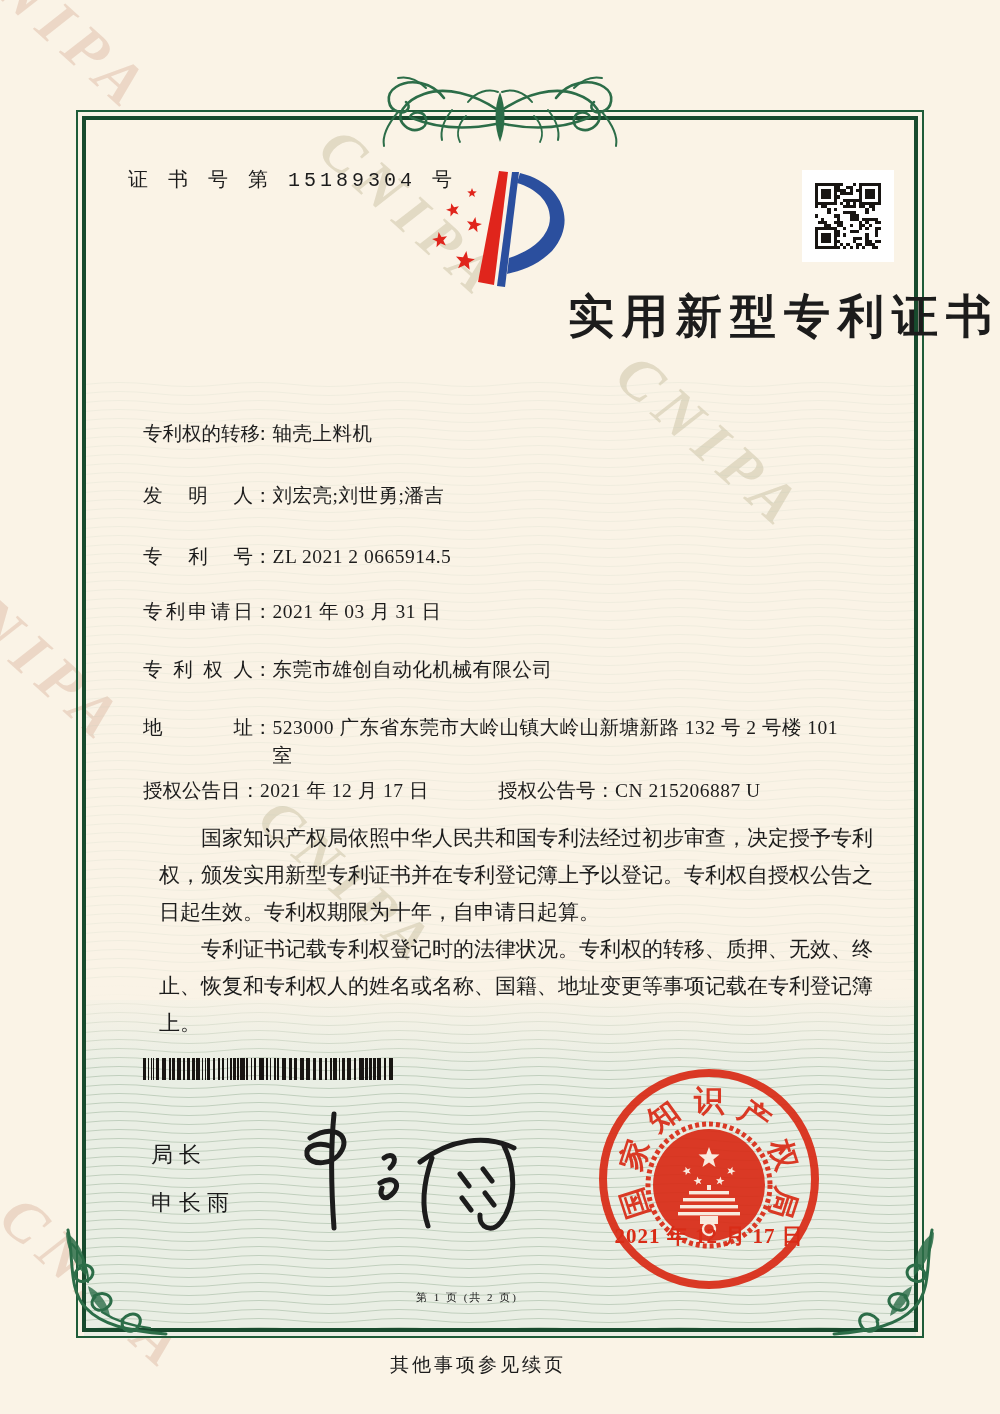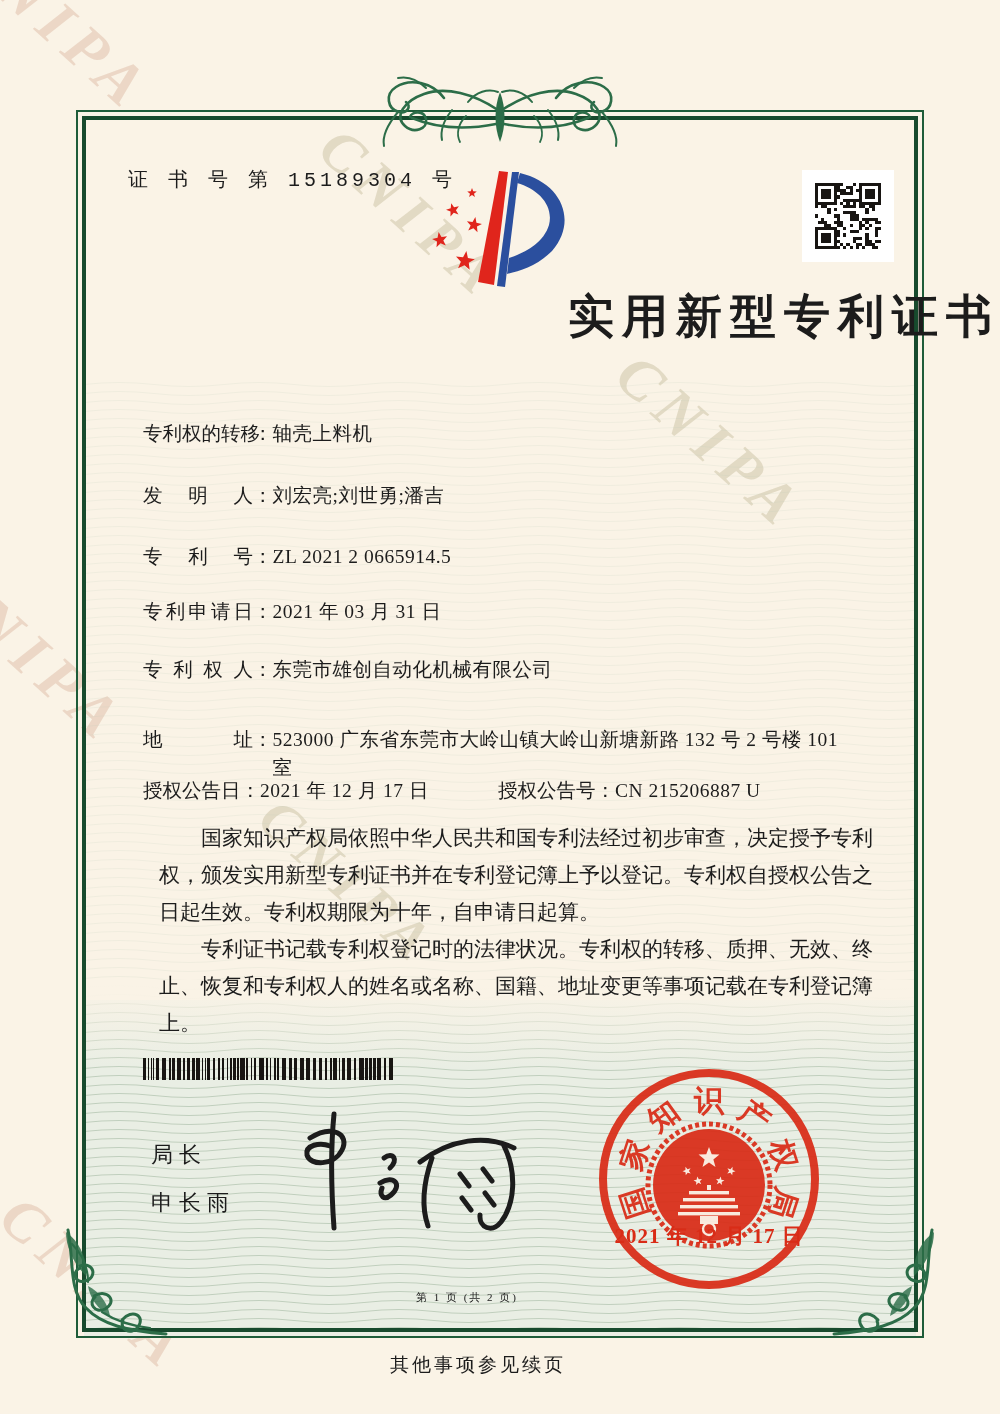--- a/index.html
+++ b/index.html
@@ -375,21 +375,21 @@
   </div>
   <div class="frow" style="top:543px;">
     <span class="flabel">专利号</span><span>：</span><span class="fvalue">ZL 2021 2 0665914.5</span>
   </div>
   <div class="frow" style="top:598px;">
     <span class="flabel">专利申请日</span><span>：</span><span class="fvalue">2021 年 03 月 31 日</span>
   </div>
   <div class="frow" style="top:656px;">
     <span class="flabel">专利权人</span><span>：</span><span class="fvalue">东莞市雄创自动化机械有限公司</span>
   </div>
-  <div class="frow" style="top:714px;margin-top:12px;">
+  <div class="frow" style="top:714px;">
     <span class="flabel">地址</span><span>：</span><span class="fvalue fvalue-wrap">523000 广东省东莞市大岭山镇大岭山新塘新路 132 号 2 号楼 101 室</span>
   </div>
   <div class="frow" style="top:777px;">
     <span>授权公告日</span><span>：</span><span class="fvalue">2021 年 12 月 17 日</span>
     <span class="grant2">
       <span>授权公告号</span><span>：</span><span class="fvalue">CN 215206887 U</span>
     </span>
   </div>
 
   <div class="body-text">

